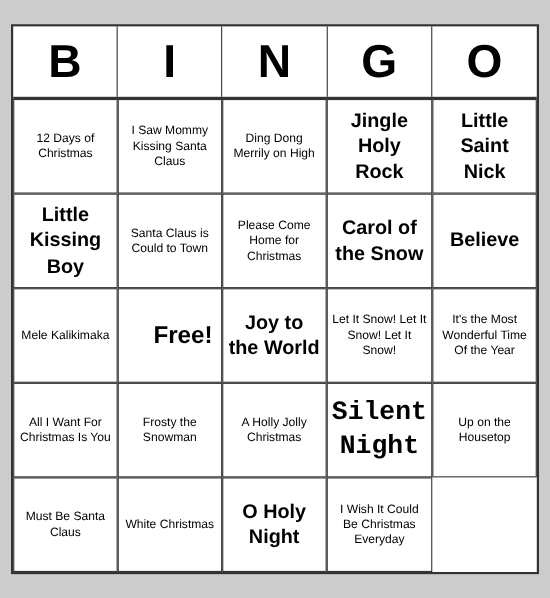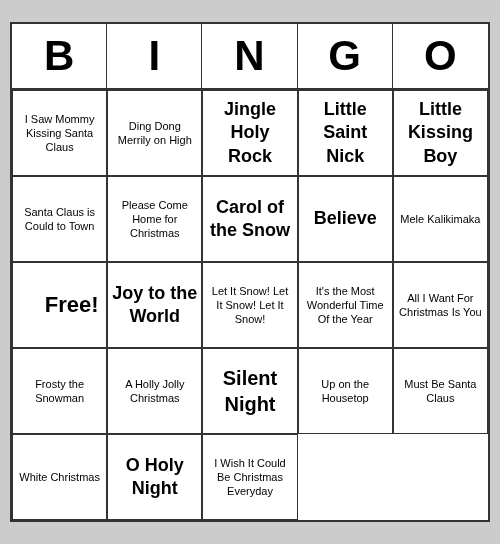--- a/index.html
+++ b/index.html
@@ -52,40 +52,42 @@
     .bingo-cell.large-text {
       font-size: 18px;
       font-weight: bold;
     }
     .bingo-cell.free {
       font-size: 22px;
       font-weight: bold;
       padding-left: 28px;
     }
     .bingo-cell.silent-night {
-      font-size: 20px;
+      font-size: 24px;
       font-weight: bold;
+      font-family: Liberation Mono, monospace;
     }
     .bingo-cell.o-holy-night {
       font-size: 18px;
       font-weight: bold;
     }
   </style>
 </head>
 <body>
 
 <div class="bingo-card">
   <div class="bingo-header">
   <div class="bingo-header-cell">B</div>
       <div class="bingo-header-cell">I</div>
       <div class="bingo-header-cell">N</div>
       <div class="bingo-header-cell">G</div>
       <div class="bingo-header-cell">O</div>
     </div>
   <div class="bingo-grid">
+  <div class="bingo-cell">12 Days of Christmas</div>
       <div class="bingo-cell">I Saw Mommy Kissing Santa Claus</div>
       <div class="bingo-cell">Ding Dong Merrily on High</div>
       <div class="bingo-cell large-text">Jingle Holy Rock</div>
       <div class="bingo-cell large-text">Little Saint Nick</div>
       <div class="bingo-cell large-text">Little Kissing Boy</div>
       <div class="bingo-cell">Santa Claus is Could to Town</div>
       <div class="bingo-cell">Please Come Home for Christmas</div>
       <div class="bingo-cell large-text">Carol of the Snow</div>
       <div class="bingo-cell large-text">Believe</div>
       <div class="bingo-cell">Mele Kalikimaka</div>

